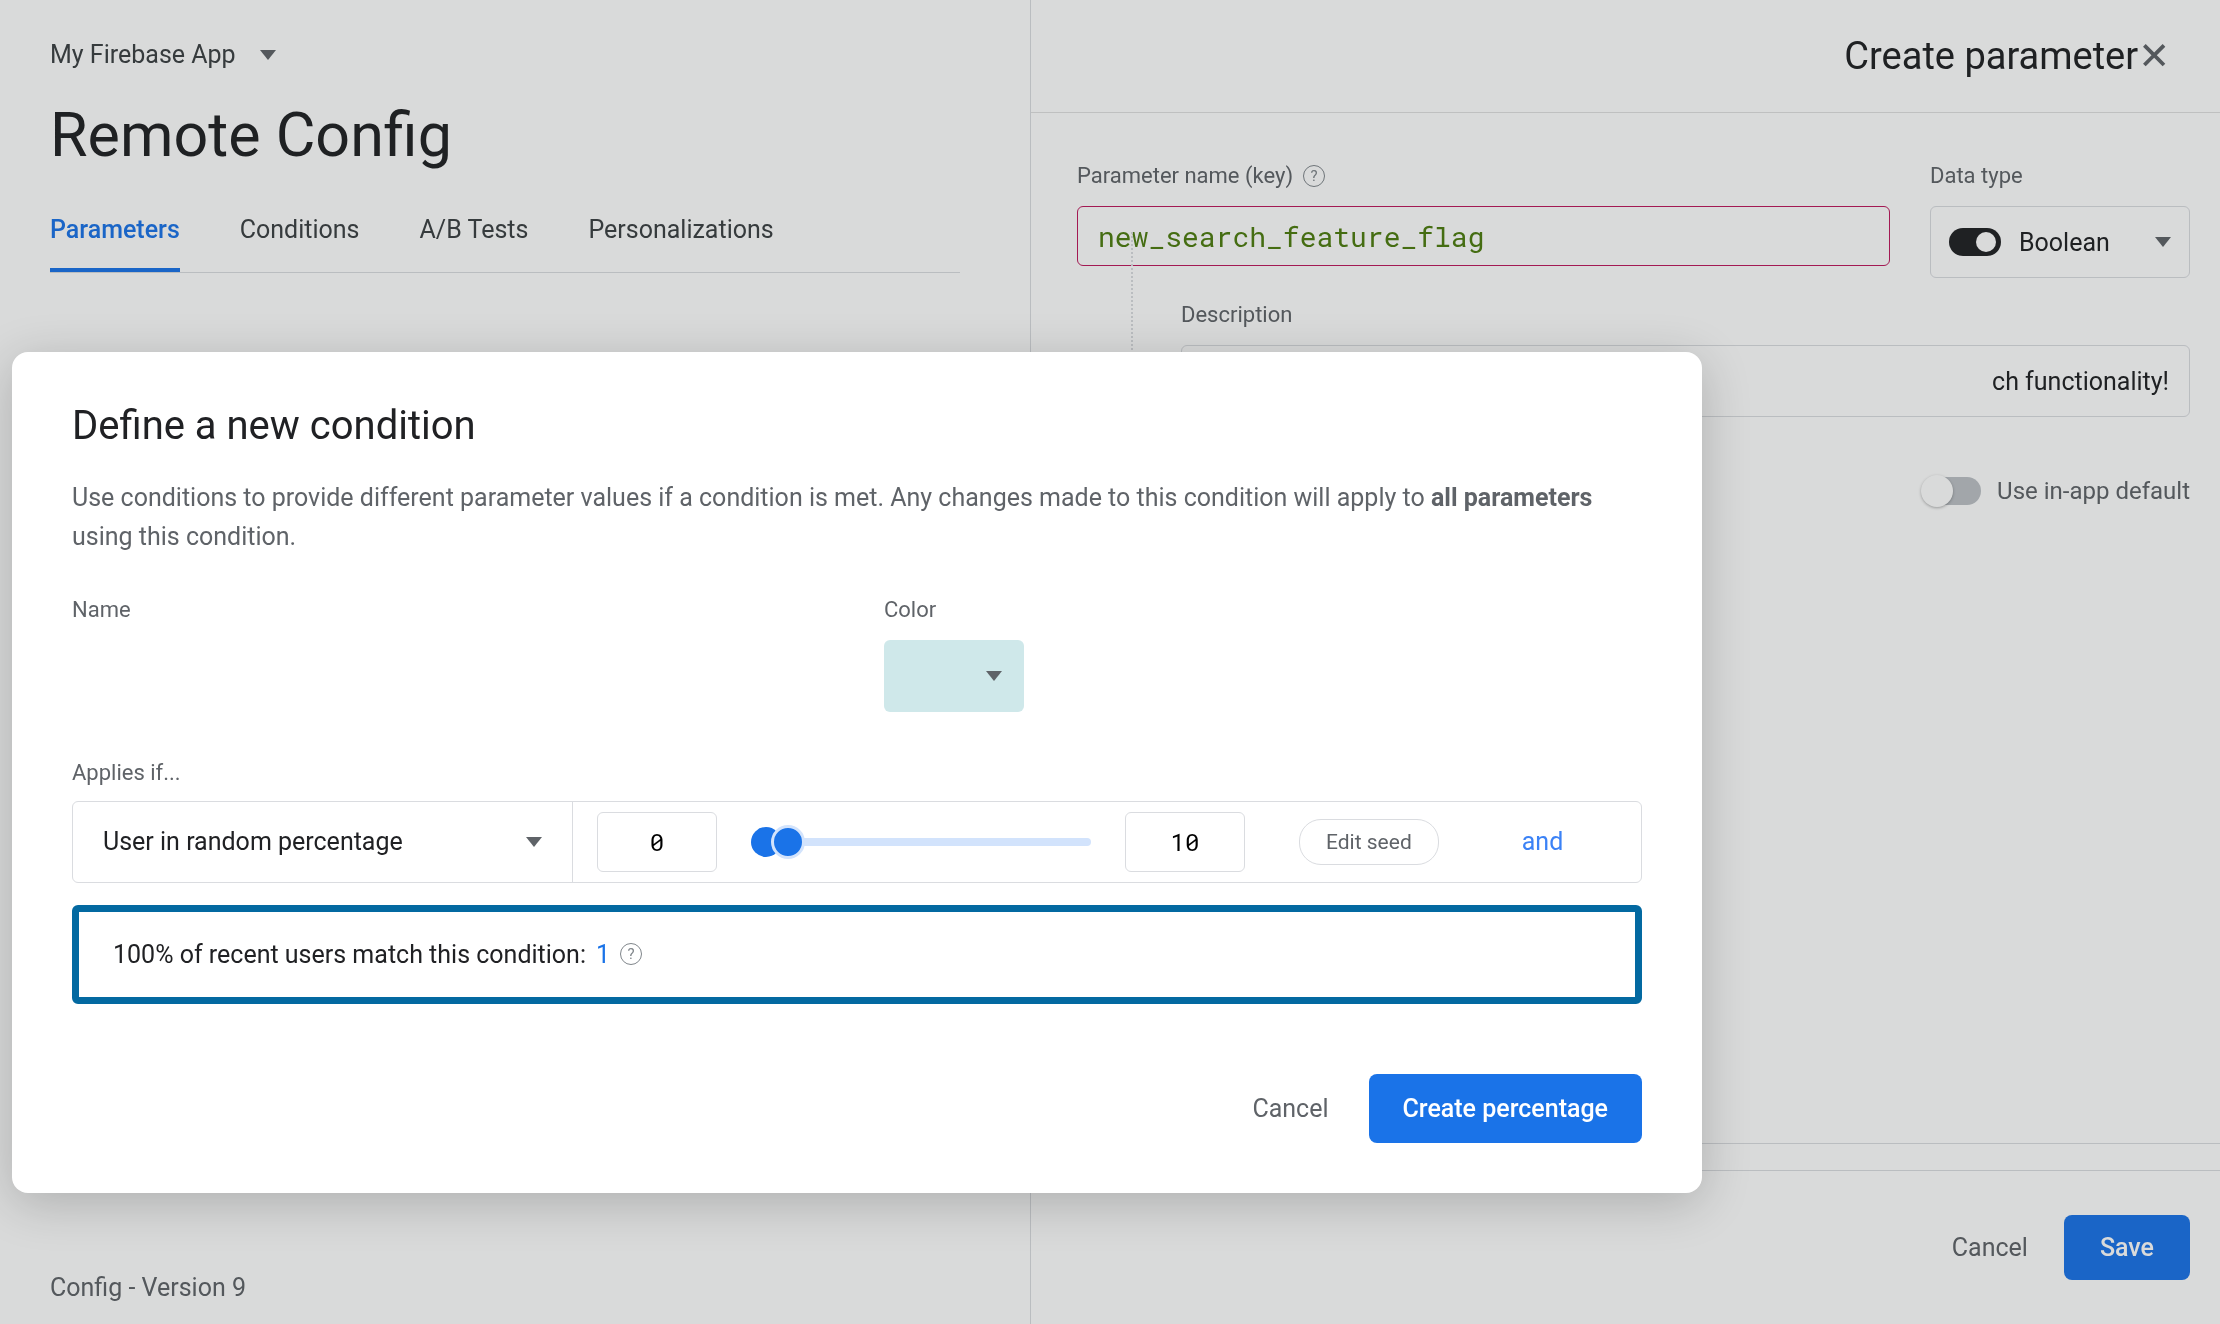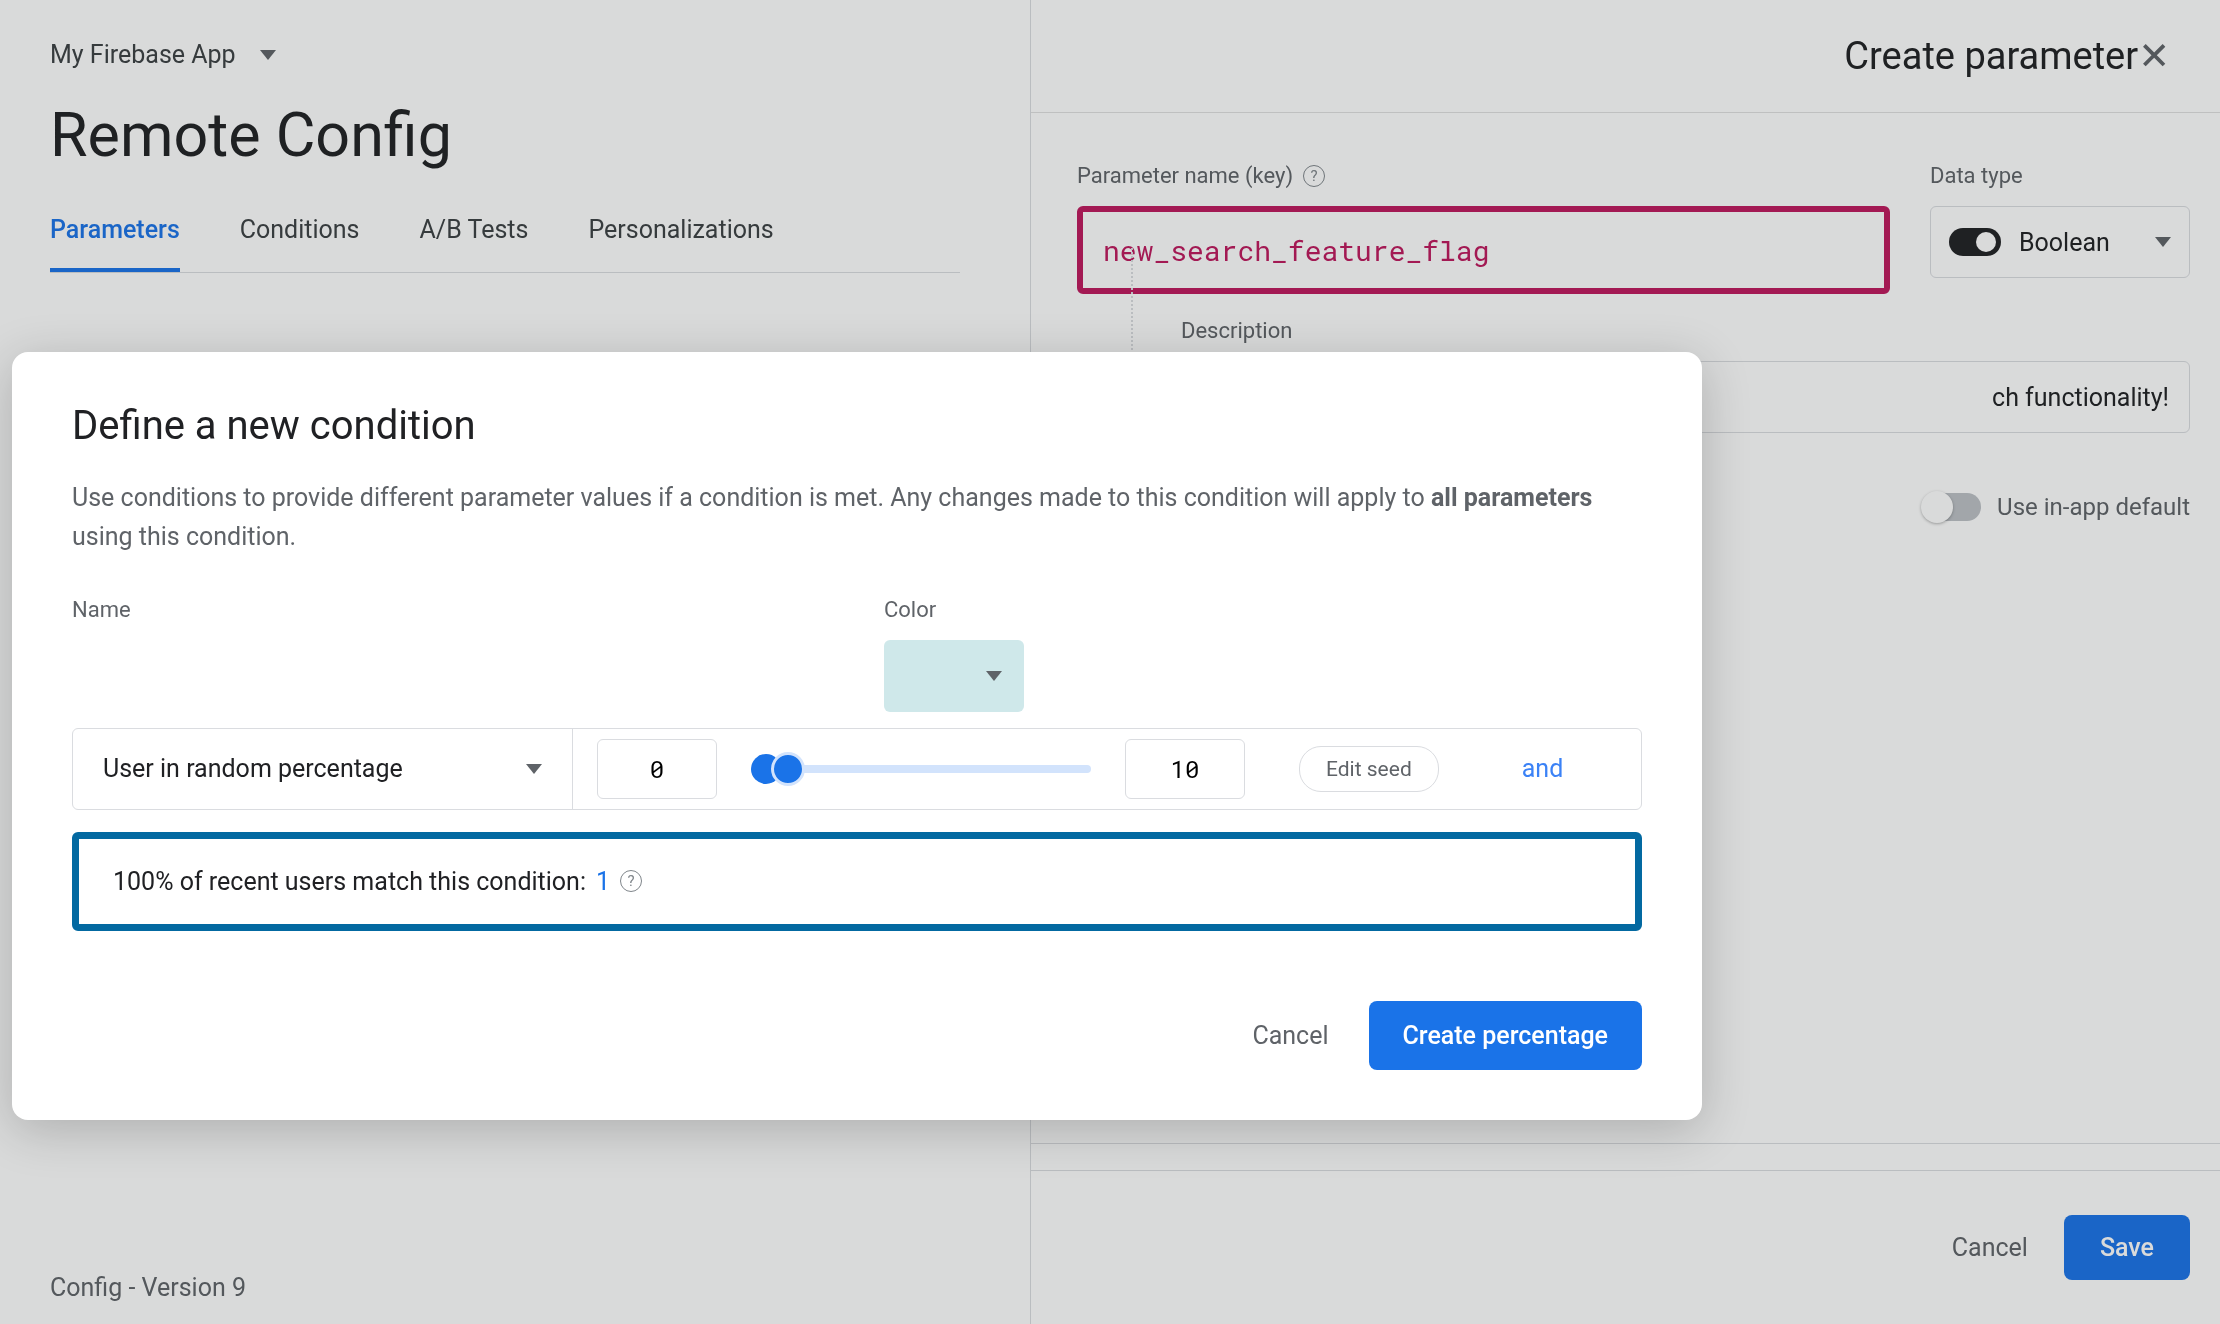--- a/index.html
+++ b/index.html
@@ -69,27 +69,27 @@
   color: #202124;
   font-weight: 400;
 }
 .close-x { font-size: 38px; color: #5f6368; cursor: pointer; line-height: 1; }
 .side-body { padding: 20px 30px 0 46px; }
 .form-row { display: flex; gap: 24px; margin-top: 30px; }
 .form-col { display: flex; flex-direction: column; flex: 1; }
 .form-col.data-type { flex: 0 0 260px; margin-left: 16px; }
 .field-label { font-size: 22px; color: #5f6368; margin-bottom: 18px; display:flex; align-items:center; gap:10px; }
 .field-input {
-  border: 6px solid #be185d;
+  border: 1px solid #be185d;
   border-radius: 6px;
-  height: 88px;
+  height: 60px;
   padding: 0 20px;
   font-size: 28px;
   font-family: 'Roboto Mono', monospace;
-  color: #be185d;
+  color: #4d7c0f;
   width:100%;
 }
 .data-type-select {
   border: 1px solid #dadce0;
   border-radius: 6px;
   height: 72px;
   padding: 0 18px;
   display:flex; align-items:center; justify-content:space-between;
   font-size: 25px;
   cursor:pointer;
@@ -319,20 +319,21 @@
       <label class="dlg-label">Name</label>
     </div>
     <div class="color-col">
       <label class="dlg-label">Color</label>
       <div class="color-swatch">
         <span class="caret-down"></span>
       </div>
     </div>
   </div>
 
+  <div class="applies-label">Applies if...</div>
   <div class="applies-box">
     <div class="cond-select">
       <span>User in random percentage</span>
       <span class="caret-down"></span>
     </div>
     <input class="num-input" value="0" style="">
     <div class="slider-track">
       <div class="slider-thumb1"></div>
       <div class="slider-thumb2"></div>
     </div>

